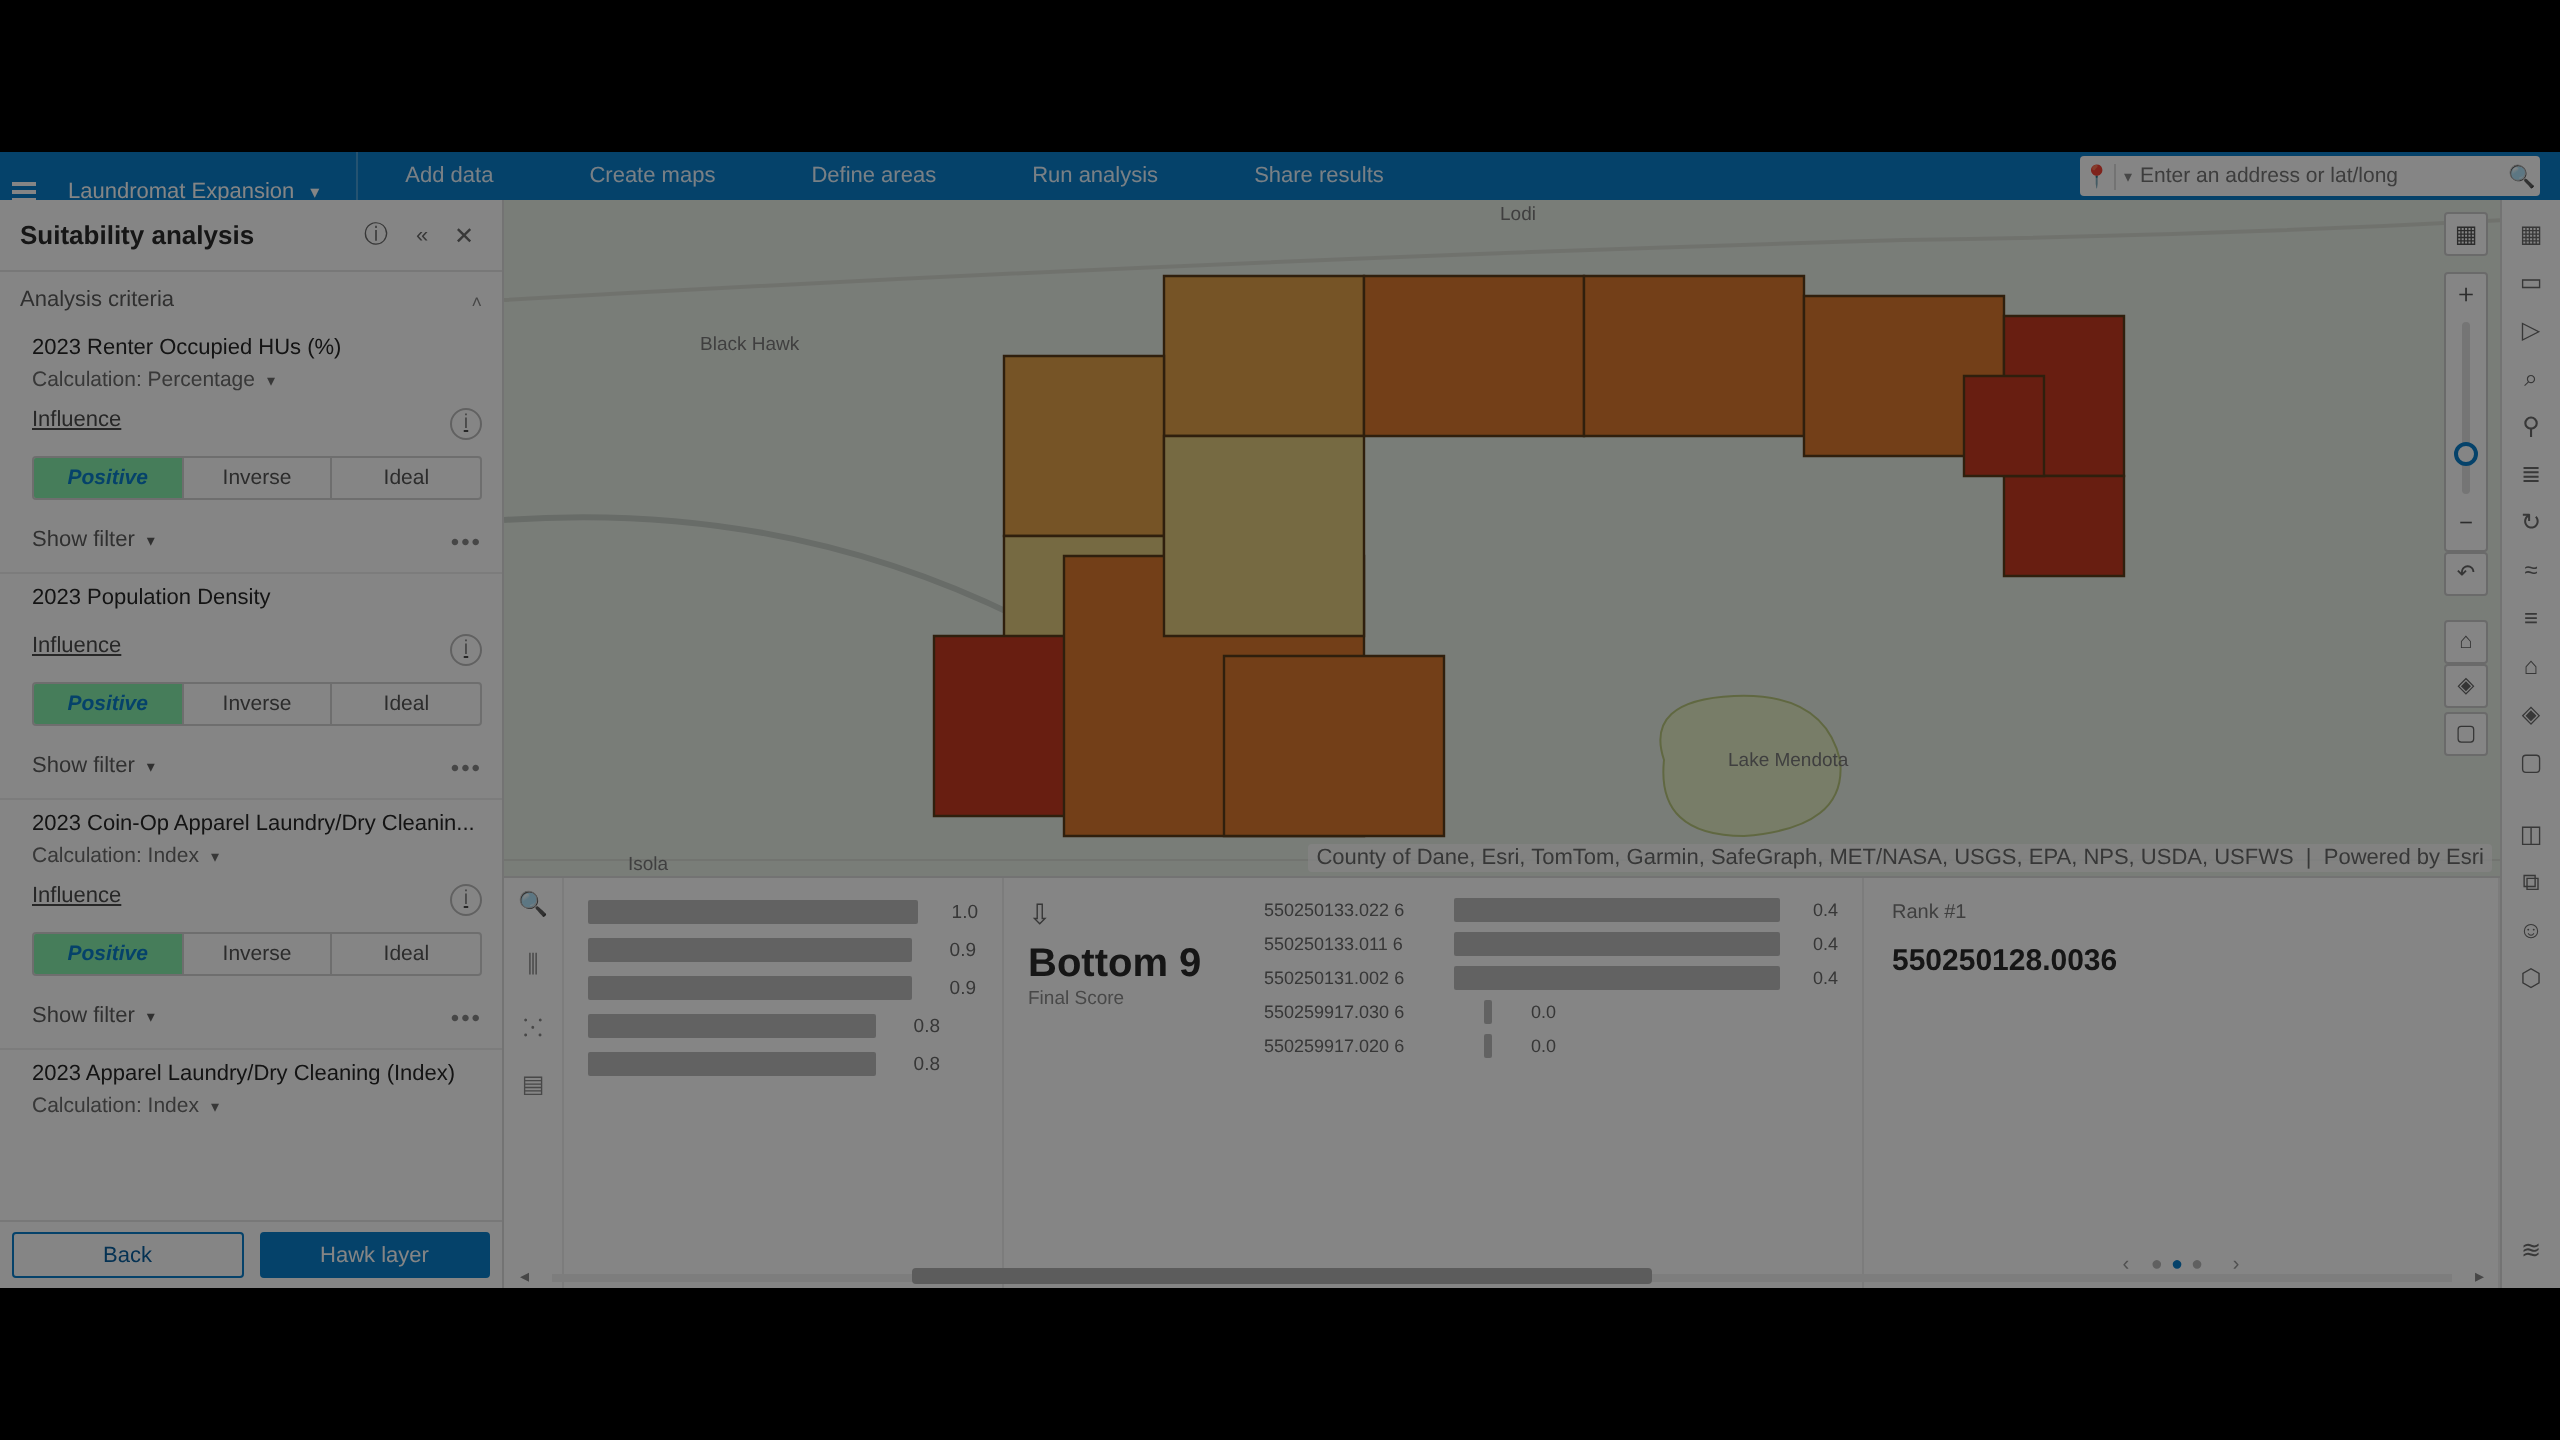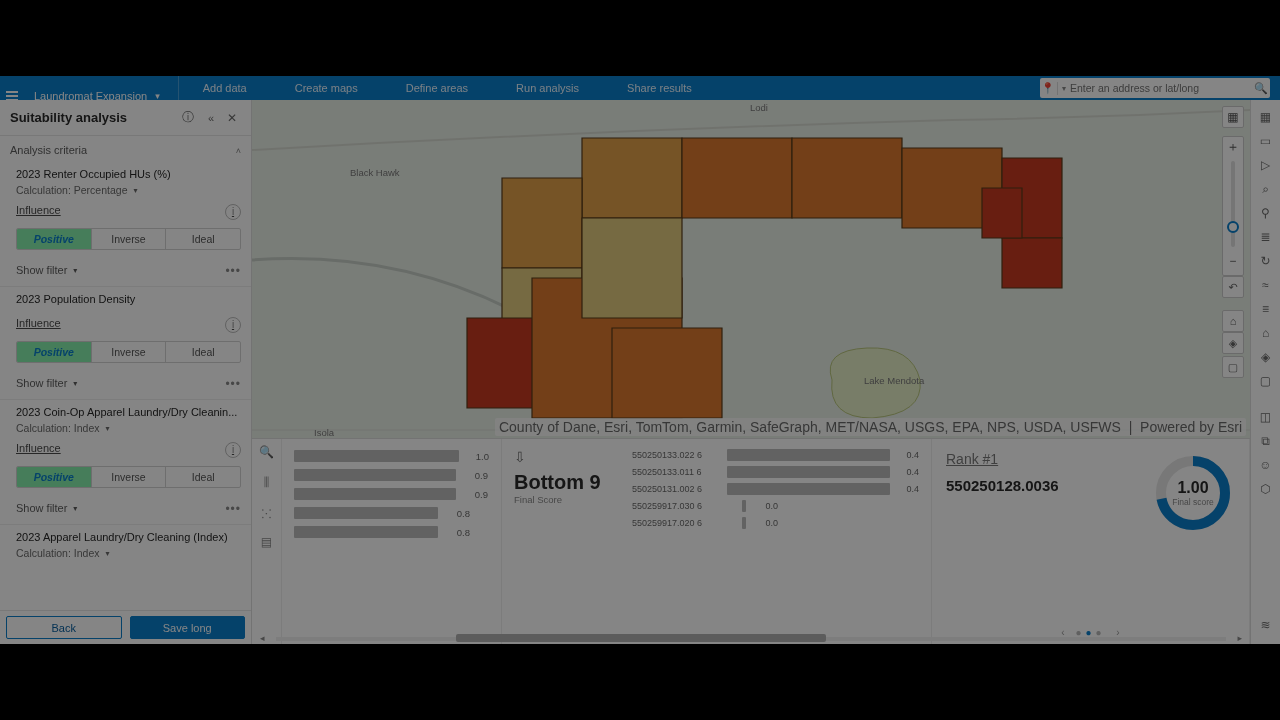--- a/index.html
+++ b/index.html
@@ -90,21 +90,21 @@
   .left-foot button { flex:1; font-size:11px; border:1px solid #0a7fcc; border-radius:2px; cursor:pointer; }
   .btn-back { background:#fff; color:#0a60a0; }
   .btn-save { background:#0a7fcc; color:#fff; }
 
   
   .main { position:absolute; left:252px; top:24px; right:30px; bottom:0; background:#e8ece8; }
 
   .map { position:absolute; left:0; top:0; right:0; bottom:206px; background:#e9efe7; overflow:hidden;}
   .map svg { position:absolute; }
   .map .attrib {
-    position:absolute; right:4px; bottom:2px; font-size:14px; color:#6a6a6a;
+    position:absolute; right:4px; bottom:2px; font-size:11px; color:#6a6a6a;
     background:rgba(255,255,255,0.7); padding:1px 4px; border-radius:2px;
   }
   .map .grid-toggle {
     position:absolute; right:6px; top:6px; width:22px; height:22px; background:#fff;
     border:1px solid #ccc; border-radius:2px; font-size:12px; text-align:center; line-height:20px; cursor:pointer; color:#555;
   }
   .map-label { position:absolute; font-size:9.5px; color:#7a7a7a; }
 
   .zoom {
     position:absolute; right:6px; top:36px; width:22px; background:#fff; border:1px solid #ccc;
@@ -143,21 +143,21 @@
   .bottom5 .arrow { font-size:14px; color:#6a6a6a; }
   .bottom5 h2 { font-size:20px; font-weight:700; color:#2b2b2b; margin-top:6px;}
   .bottom5 .sub { font-size:9.5px; color:#8a8a8a; }
   .bottom5 .list { position:absolute; left:130px; top:10px; right:12px; }
   .bottom5 .list .row { display:flex; align-items:center; margin-bottom:5px; font-size:9px; color:#6a6a6a;}
   .bottom5 .list .id { width:110px; white-space:nowrap; overflow:hidden; }
   .bottom5 .list .bar { height:12px; background:#bdbdbd; border-radius:1px; }
   .bottom5 .list .val { width:26px; text-align:right; margin-left:6px; }
 
   .rank { flex:1; display:flex; padding:12px 14px; position:relative;}
-  .rank .meta .rk { font-size:14px; color:#7a7a7a;text-decoration:underline; }
+  .rank .meta .rk { font-size:10px; color:#7a7a7a; }
   .rank .meta .id { font-size:15px; font-weight:700; color:#2b2b2b; margin-top:10px; line-height:1.15; width:120px; word-break:break-all;}
   .donut { width:84px; height:84px; margin-left:auto; }
   .donut svg { transform: rotate(-90deg); }
   .donut .center { position:absolute; right:14px; top:12px; width:84px; height:84px; display:flex; flex-direction:column; align-items:center; justify-content:center; }
   .donut .center .v { font-size:16px; font-weight:700; color:#2b2b2b;}
   .donut .center .l { font-size:8.5px; color:#8a8a8a;}
   .dots { position:absolute; left:0; right:0; bottom:6px; text-align:center; font-size:10px; color:#b8b8b8; letter-spacing:4px;}
   .dots .nav { color:#9a9a9a; cursor:pointer; letter-spacing:0; padding:0 4px;}
   .dots .on { color:#0a7fcc; }
 
@@ -286,21 +286,21 @@
       <div class="name">2023 Apparel Laundry/Dry Cleaning (Index)</div>
       <div class="calc">Calculation: Index <span class="chev">▾</span></div>
     </div>
 
     </div>
         </div>
     </div>
 
     <div class="left-foot">
       <button class="btn-back">Back</button>
-      <button class="btn-save">Save long</button>
+      <button class="btn-save">Hawk layer</button>
     </div>
   </div>
 
   <div class="main">
     <div class="map">
 
       <svg width="1000" height="360" style="left:0;top:0">
         <path d="M 0 160 Q 140 150 260 210 Q 340 250 430 230" stroke="#c7cfc7" stroke-width="3" fill="none"></path>
         <path d="M 0 50 Q 350 30 700 20 Q 850 18 1000 10" stroke="#d7dbd2" stroke-width="2" fill="none"></path>
         <path d="M 0 330 L 1000 330" stroke="#dadfd7" stroke-width="1" fill="none"></path>
@@ -413,30 +413,20 @@
     <div class="val">0.0</div>
               </div>
             </div>
         </div>
 
         <div class="panel rank">
           <div class="meta">
             <div class="rk">Rank #1</div>
             <div class="id">550250128.0036</div>
           </div>
-          <div class="donut">
-            <svg viewBox="0 0 42 42" width="84" height="84">
-              <circle cx="21" cy="21" r="16" fill="none" stroke="#e6e6e6" stroke-width="5"></circle>
-              <circle id="donut-arc" cx="21" cy="21" r="16" fill="none" stroke="#0a7fcc" stroke-width="5" stroke-dasharray="72.38229473870884 100.53096491487338" stroke-linecap="butt"></circle>
-            </svg>
-            <div class="center">
-              <div class="v">1.00</div>
-              <div class="l">Final score</div>
-            </div>
-          </div>
           <div class="dots">
             <span class="nav">‹</span>
             <span>●</span><span class="on">●</span><span>●</span>
             <span class="nav">›</span>
           </div>
         </div>
       </div>
 
       <div class="hscroll">
         <span class="arr" style="left:-16px">◂</span>

